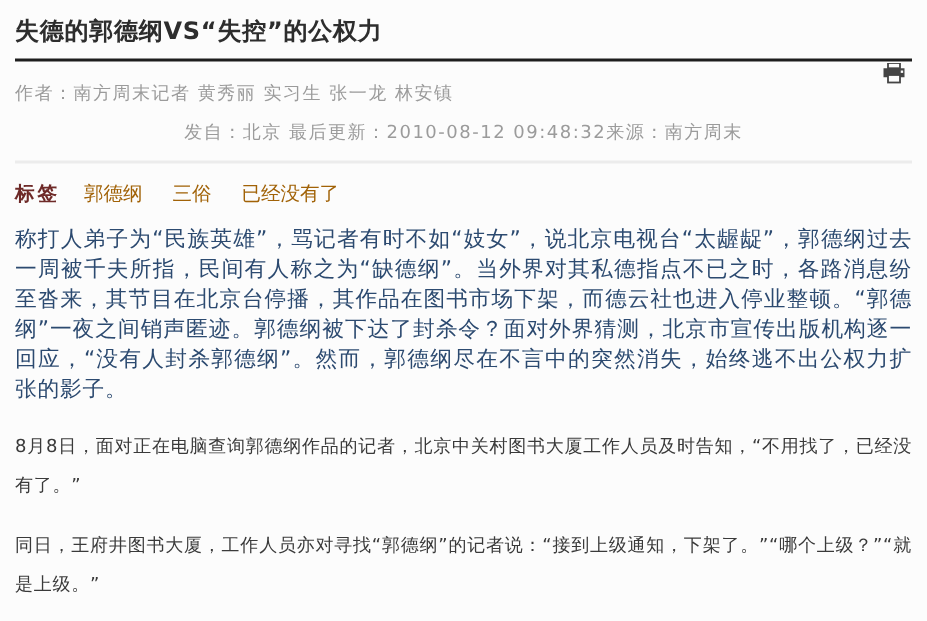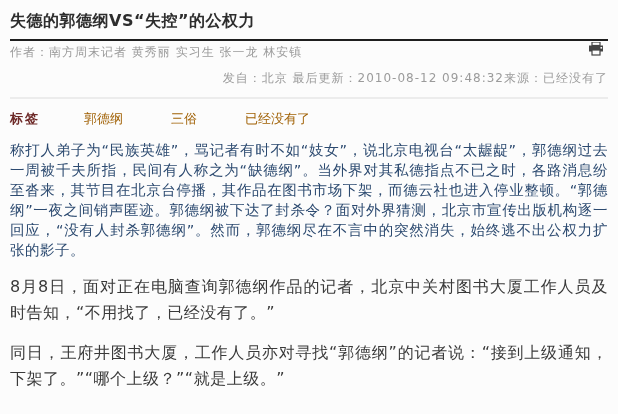--- a/index.html
+++ b/index.html
@@ -29,45 +29,44 @@
     cursor: pointer;
   }
   .print-btn svg { display: block; }
 
   .title-rule {
     margin-top: 7px;
     border-bottom: 2px solid #1e1e1e;
   }
 
   .meta-line1 {
-    margin-top: 3px;
+    margin-top: 13px;
     font-size: 12px;
     color: #9b9b9b;
     letter-spacing: 1px;
   }
   .meta-line2 {
     margin-top: 9px;
     display: flex;
-    justify-content: flex-end;
+    justify-content: center;
     font-size: 12px;
     color: #9b9b9b;
     letter-spacing: 1px;
   }
 
   .meta-rule {
     margin-top: 10px;
     border-bottom: 2px solid #ececec;
   }
 
   .tags-row {
     margin-top: 11px;
     font-size: 13px;
     display: flex;
     align-items: center;
-    gap: 28px;
   }
   .tags-label {
     font-weight: bold;
     color: #6e2a28;
     letter-spacing: 2px;
     margin-right: 16px;
   }
   .tag-link {
     color: #a16207;
     margin-right: 20px;
@@ -88,21 +87,21 @@
   .sub-heading {
     margin-top: 17px;
     font-size: 15px;
     font-weight: bold;
     color: #1c1c1c;
     letter-spacing: 0.5px;
   }
 
   .body-paragraph {
     margin-top: 14px;
-    font-size: 16px;
+    font-size: 12px;
     color: #3a3a3a;
     line-height: 26px;
     text-align: justify;
     letter-spacing: 0.5px;
   }
 </style>
 </head>
 <body>
 
 <div class="container">
@@ -117,21 +116,21 @@
       <rect x="12.5" y="5" width="1.6" height="1.6" fill="#fcfcfc"></rect>
     </svg>
   </span>
 
   <div class="title-rule"></div>
 
   <div class="meta-line1">作者：南方周末记者 黄秀丽 实习生 张一龙 林安镇</div>
 
   <div class="meta-line2">
     <span>发自：北京 最后更新：2010-08-12 09:48:32</span>
-    <span>来源：已经没有了</span>
+    <span>来源：南方周末</span>
   </div>
 
   <div class="meta-rule"></div>
 
   <div class="tags-row">
     <span class="tags-label">标签</span>
     <a class="tag-link">郭德纲</a>
     <a class="tag-link">三俗</a>
     <a class="tag-link">已经没有了</a>
   </div>

